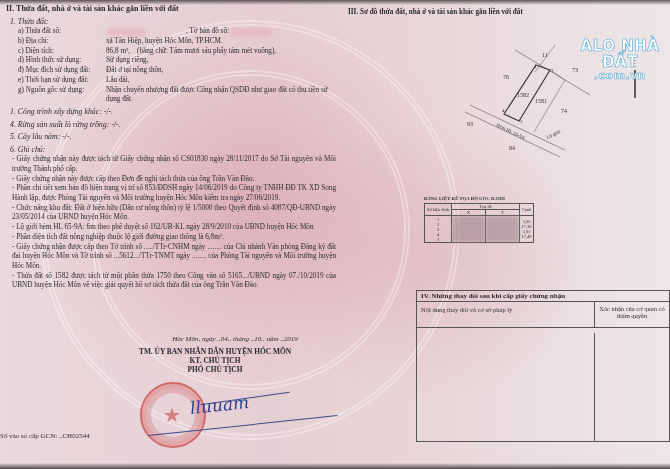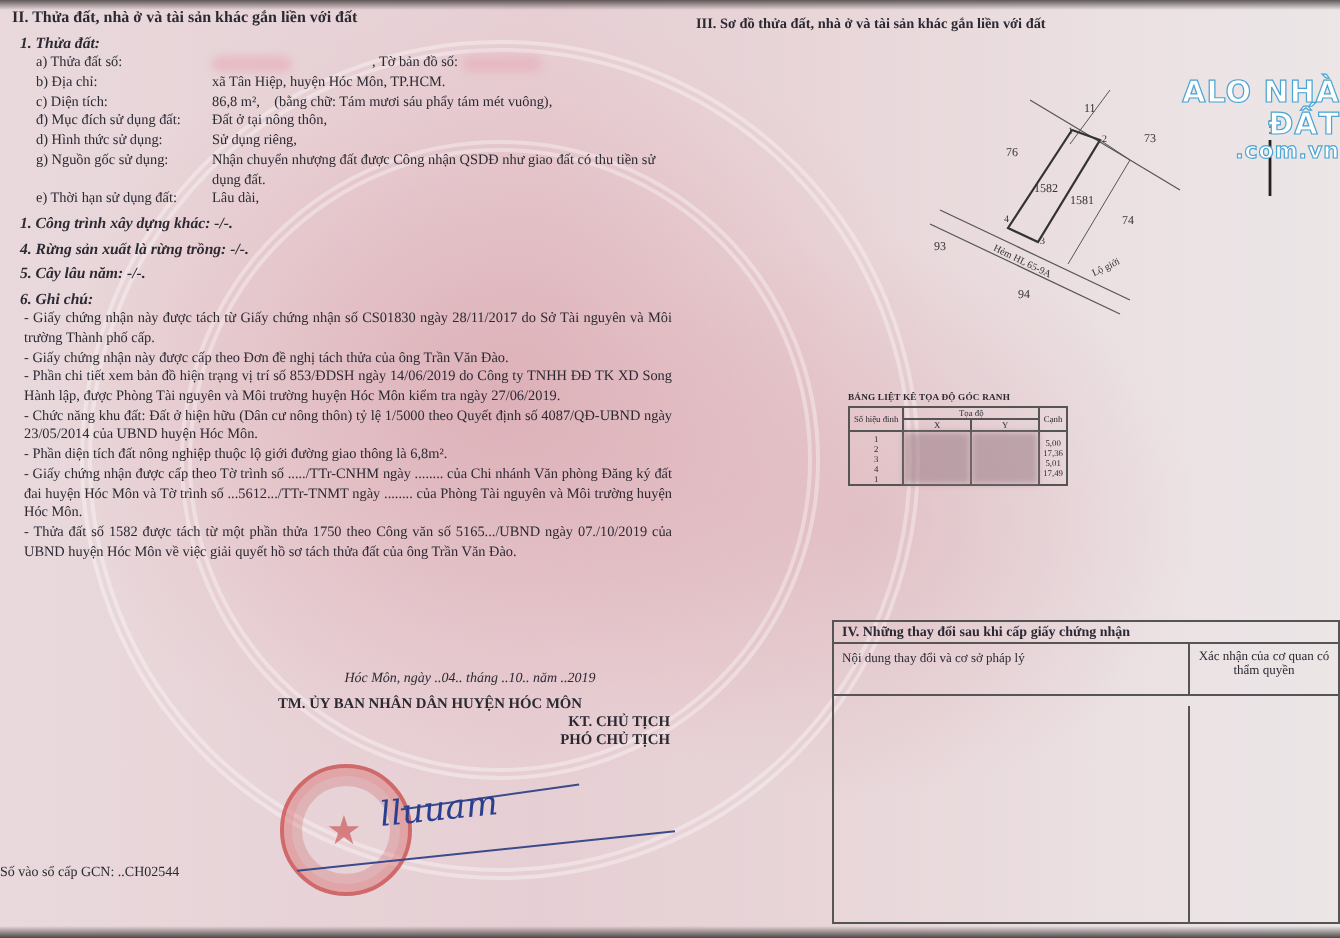--- a/index.html
+++ b/index.html
@@ -18,58 +18,58 @@
     border: 6px double rgba(255,255,255,0.35);
     pointer-events: none;
   }
   .top-shadow { position: absolute; left: 0; top: 0; width: 670px; height: 5px;
     background: linear-gradient(180deg, rgba(60,55,55,0.8), rgba(60,55,55,0)); }
   .bottom-shadow { position: absolute; left: 0; bottom: 0; width: 670px; height: 6px;
     background: linear-gradient(0deg, rgba(60,55,55,0.9), rgba(60,55,55,0)); }
 
   .left { position: absolute; left: 6px; top: 4px; width: 330px; font-size: 7.2px; line-height: 1.35; }
   .h2 { font-weight: bold; font-size: 8px; }
-  .h3 { font-weight: bold; font-style: italic; font-size: 7.8px; padding-left: 4px; margin-top: 2px; }
+  .h3 { font-weight: normal; font-style: italic; font-size: 7.8px; padding-left: 4px; margin-top: 2px; }
   .row { display: flex; padding-left: 12px; }
   .row .lbl { width: 88px; flex-shrink: 0; }
   .row .val { flex: 1; }
   .note { padding-left: 6px; text-align: justify; }
   .blur { display: inline-block; width: 40px; height: 8px; background: rgba(230,180,190,0.8); border-radius: 4px; filter: blur(2px); vertical-align: middle; }
 
   .sign { position: absolute; left: 95px; top: 335px; width: 240px; text-align: center; font-size: 7px; }
   .sign .date { font-style: italic; margin-left: 40px; }
   .sign .org { font-weight: bold; font-size: 7.4px; margin-top: 4px; }
-  .sign .title { font-weight: bold; font-size: 7.4px; text-align: right; }
+  .sign .title { font-weight: bold; font-size: 7.4px; }
   .sign .name { font-weight: bold; font-size: 7.2px; margin-top: 44px; margin-left: 25px; }
   .seal { position: absolute; left: 140px; top: 382px; width: 66px; height: 66px; border-radius: 50%;
     border: 2px solid rgba(200,70,70,0.75); box-shadow: inset 0 0 0 4px rgba(230,140,140,0.35), inset 0 0 0 9px rgba(200,80,80,0.25); }
   .seal-star { position: absolute; left: 163px; top: 403px; font-size: 20px; color: rgba(200,70,70,0.6); }
   .signature { position: absolute; left: 190px; top: 395px; font-family: "DejaVu Serif", serif; font-style: italic;
     color: #2b3f8f; font-size: 17px; transform: rotate(-6deg); }
   .sig-line1 { position: absolute; left: 200px; top: 398px; width: 90px; height: 1px; background: #3b4a8a; transform: rotate(-8deg); }
   .sig-line2 { position: absolute; left: 148px; top: 425px; width: 190px; height: 1px; background: #3b4a8a; transform: rotate(-6deg); }
   .ccn { position: absolute; left: 0; top: 432px; font-size: 7px; }
   .ccn-sign { position: absolute; left: 2px; top: 449px; font-family: "DejaVu Serif", serif; font-style: italic; color: #2f4596; font-size: 10px; margin-top: 40px; }
 
   .right { position: absolute; left: 340px; top: 0; width: 330px; height: 469px; }
   .r-title { position: absolute; left: 8px; top: 8px; font-size: 7.2px; font-weight: bold; }
   .map { position: absolute; left: 440px; top: 40px; width: 230px; height: 120px; }
   .maplbl { position: absolute; font-size: 6px; color: #333; }
-  .watermark { position: absolute; left: 570px; top: 38px; text-align: right; color: #fff; font-family: "DejaVu Sans", sans-serif;
+  .watermark { position: absolute; left: 570px; top: 38px; text-align: center; color: #fff; font-family: "DejaVu Sans", sans-serif;
     font-weight: bold; letter-spacing: 0.5px; -webkit-text-stroke: 0.6px #4aa5d4; }
   .watermark .big { font-size: 15px; line-height: 16px; }
   .watermark .small { font-size: 11px; line-height: 12px; }
 
   .coords { position: absolute; left: 424px; top: 196px; width: 110px; font-size: 4.6px; }
   .coords .ct { font-weight: bold; letter-spacing: 0.1px; margin-bottom: 2px; }
   .coords table { border-collapse: collapse; width: 100%; }
   .coords td, .coords th { border: 0.7px solid #555; padding: 0 1px; font-weight: normal; text-align: center; font-size: 4.4px; }
   .coords .redact { background: rgba(160,130,140,0.6); filter: blur(1.5px); }
 
-  .sec4 { position: absolute; left: 416px; top: 290px; width: 254px; height: 152px; border: 0.8px solid #555; font-size: 6.5px; margin-top: 20px; }
+  .sec4 { position: absolute; left: 416px; top: 290px; width: 254px; height: 152px; border: 0.8px solid #555; font-size: 6.5px; }
   .sec4 .t { font-weight: bold; font-size: 7px; padding: 1px 4px; border-bottom: 0.8px solid #555; }
   .sec4 .hdr { display: flex; height: 26px; border-bottom: 0.8px solid #555; }
   .sec4 .c1 { flex: 1; padding: 4px 4px; border-right: 0.8px solid #555; }
   .sec4 .c2 { width: 74px; text-align: center; padding-top: 3px; }
   .sec4 .body { position: absolute; left: 0; right: 0; top: 42px; bottom: 0; }
   .sec4 .vline { position: absolute; right: 74px; top: 0; bottom: 0; border-right: 0.8px solid #555; }
 </style>
 </head>
 <body>
 
@@ -88,45 +88,46 @@
     </div>
     <div class="row">
       <span class="lbl">b) Địa chỉ:</span>
       <span class="val">xã Tân Hiệp, huyện Hóc Môn, TP.HCM.</span>
     </div>
     <div class="row">
       <span class="lbl">c) Diện tích:</span>
       <span class="val"><span>86,8 m²,</span>&nbsp;&nbsp;&nbsp;&nbsp;<span>(bằng chữ: Tám mươi sáu phẩy tám mét vuông),</span></span>
     </div>
     <div class="row">
+      <span class="lbl">d) Hình thức sử dụng:</span>
+      <span class="val">Sử dụng riêng,</span>
+    </div>
+    <div class="row">
       <span class="lbl">đ) Mục đích sử dụng đất:</span>
       <span class="val">Đất ở tại nông thôn,</span>
     </div>
     <div class="row">
-      <span class="lbl">d) Hình thức sử dụng:</span>
-      <span class="val">Sử dụng riêng,</span>
+      <span class="lbl">e) Thời hạn sử dụng đất:</span>
+      <span class="val">Lâu dài,</span>
     </div>
     <div class="row">
       <span class="lbl">g) Nguồn gốc sử dụng:</span>
       <span class="val">Nhận chuyển nhượng đất được Công nhận QSDĐ như giao đất có thu tiền sử dụng đất.</span>
-    </div>
-    <div class="row">
-      <span class="lbl">e) Thời hạn sử dụng đất:</span>
-      <span class="val">Lâu dài,</span>
     </div>
 
     <div class="h3">1. Công trình xây dựng khác: -/-.</div>
     <div class="h3">4. Rừng sản xuất là rừng trồng: -/-.</div>
     <div class="h3">5. Cây lâu năm: -/-.</div>
     <div class="h3">6. Ghi chú:</div>
 
     <div class="note">- Giấy chứng nhận này được tách từ Giấy chứng nhận số CS01830 ngày 28/11/2017 do Sở Tài nguyên và Môi trường Thành phố cấp.</div>
     <div class="note">- Giấy chứng nhận này được cấp theo Đơn đề nghị tách thửa của ông Trần Văn Đào.</div>
     <div class="note">- Phần chi tiết xem bản đồ hiện trạng vị trí số 853/ĐDSH ngày 14/06/2019 do Công ty TNHH ĐĐ TK XD Song Hành lập, được Phòng Tài nguyên và Môi trường huyện Hóc Môn kiểm tra ngày 27/06/2019.</div>
     <div class="note">- Chức năng khu đất: Đất ở hiện hữu (Dân cư nông thôn) tỷ lệ 1/5000 theo Quyết định số 4087/QĐ-UBND ngày 23/05/2014 của UBND huyện Hóc Môn.</div>
+    <div class="note">- Lộ giới hẻm HL 65-9A: 6m theo phê duyệt số 162/UB-KL ngày 28/9/2010 của UBND huyện Hóc Môn</div>
     <div class="note">- Phần diện tích đất nông nghiệp thuộc lộ giới đường giao thông là 6,8m².</div>
     <div class="note">- Giấy chứng nhận được cấp theo Tờ trình số ...../TTr-CNHM ngày ........ của Chi nhánh Văn phòng Đăng ký đất đai huyện Hóc Môn và Tờ trình số ...5612.../TTr-TNMT ngày ........ của Phòng Tài nguyên và Môi trường huyện Hóc Môn.</div>
     <div class="note">- Thửa đất số 1582 được tách từ một phần thửa 1750 theo Công văn số 5165.../UBND ngày 07./10/2019 của UBND huyện Hóc Môn về việc giải quyết hồ sơ tách thửa đất của ông Trần Văn Đào.</div>
   </div>
 
   <div class="sign">
     <div class="date">Hóc Môn, ngày ..04.. tháng ..10.. năm ..2019</div>
     <div class="org">TM. ỦY BAN NHÂN DÂN HUYỆN HÓC MÔN</div>
     <div class="title">KT. CHỦ TỊCH</div>
     <div class="title">PHÓ CHỦ TỊCH</div>

